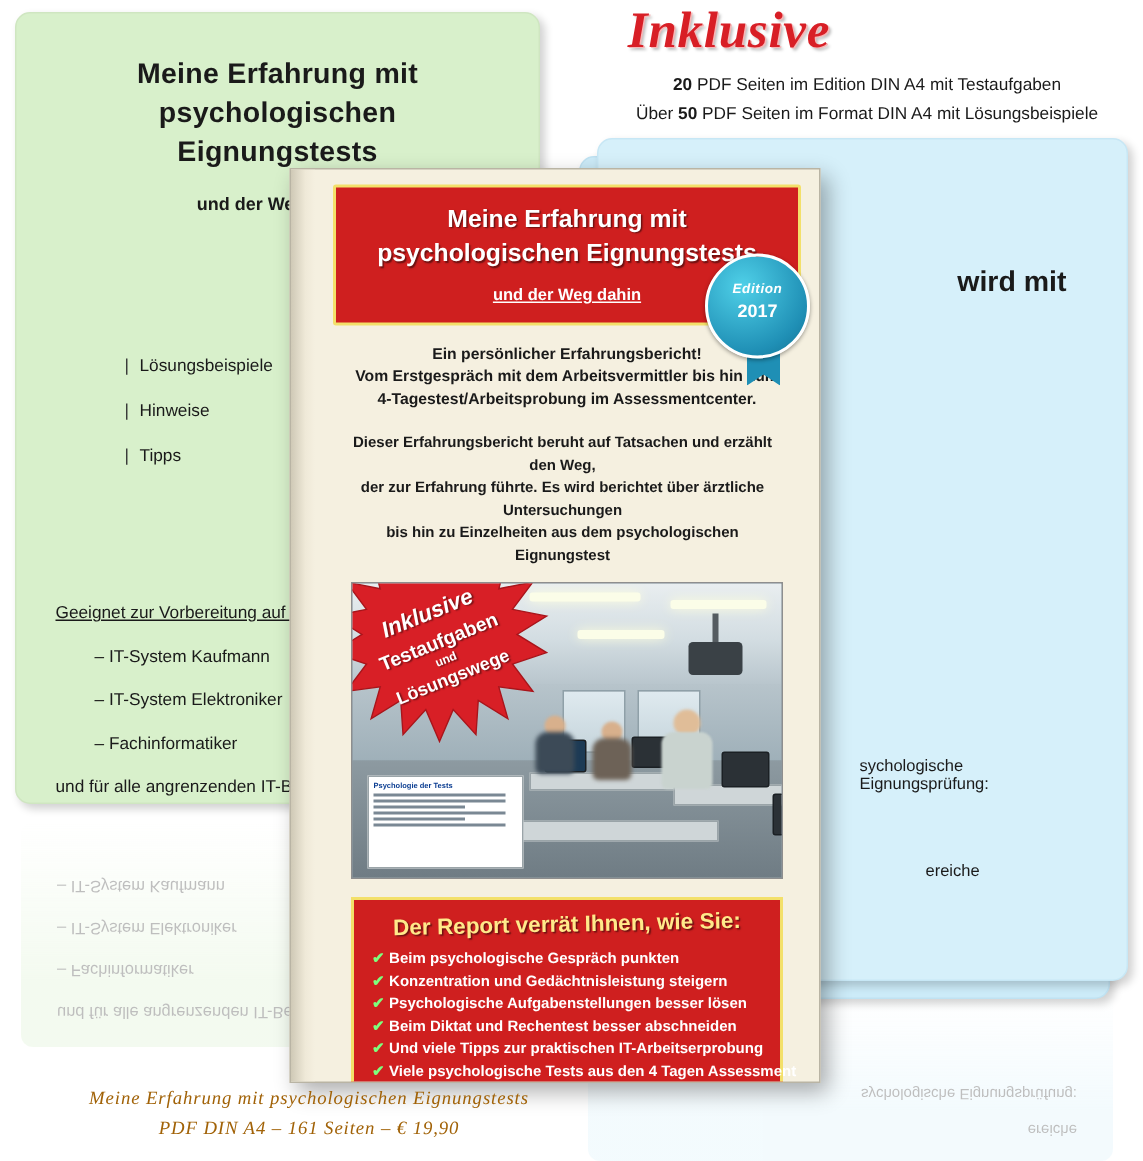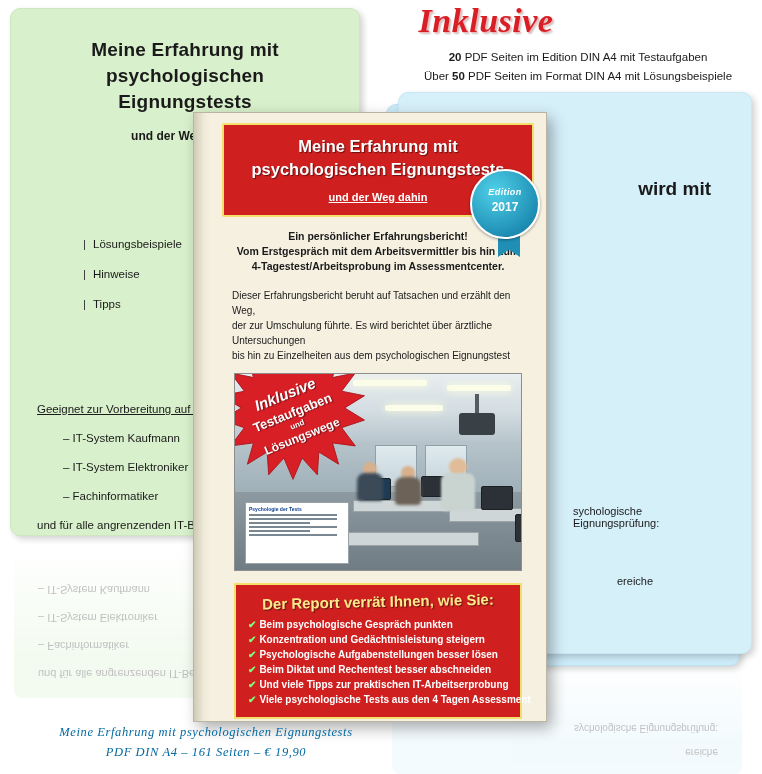--- a/index.html
+++ b/index.html
@@ -275,23 +275,24 @@
     padding: 12px 10px 6px 10px;
     color: #1a1a1a;
   }
   .cover-p1 {
     text-align: center;
     font-size: 10.5px;
     line-height: 15px;
     font-weight: bold;
   }
   .cover-p2 {
+    text-align: center;
     font-size: 10px;
     line-height: 15px;
-    font-weight: normal;
+    font-weight: bold;
     margin-top: 14px;
     padding-right: 6px;
   }
 
   
   .photo-wrap {
     position: relative;
     margin: 10px 2px 0 2px;
     height: 196px;
     border: 1px solid #8e8e8e;
@@ -419,21 +420,21 @@
   .caption {
     position: absolute;
     left: 16px;
     top: 722px;
     width: 380px;
     text-align: center;
     font-family: "Liberation Serif", serif;
     font-style: italic;
     font-size: 12.5px;
     line-height: 20px;
-    color: #0369a1;
+    color: #a16207;
     letter-spacing: 0.6px;
   }
 </style>
 </head>
 <body>
 
 <div class="stage">
 
   <div class="sheet sheet-blue2"></div>
 
@@ -517,21 +518,21 @@
       </div>
 
       <div class="cover-body">
         <div class="cover-p1">
           <div>Ein persönlicher Erfahrungsbericht!</div>
           <div>Vom Erstgespräch mit dem Arbeitsvermittler bis hin zum</div>
           <div>4-Tagestest/Arbeitsprobung im Assessmentcenter.</div>
         </div>
         <div class="cover-p2">
           <div>Dieser Erfahrungsbericht beruht auf Tatsachen und erzählt den Weg,</div>
-          <div>der zur Umschulung führte. Es wird berichtet über ärztliche Untersuchungen</div>
+          <div>der zur Erfahrung führte. Es wird berichtet über ärztliche Untersuchungen</div>
           <div>bis hin zu Einzelheiten aus dem psychologischen Eignungstest</div>
         </div>
 
         <div class="photo-wrap">
           <div class="photo">
             <div class="ceiling"></div>
             <div class="ceil-light" style="left:18px; top:9px; width:78px;"></div>
             <div class="ceil-light" style="left:118px; top:6px; width:74px;"></div>
             <div class="ceil-light" style="left:212px; top:11px; width:64px;"></div>
             <div class="ceil-light" style="left:40px; top:34px; width:62px;"></div>

